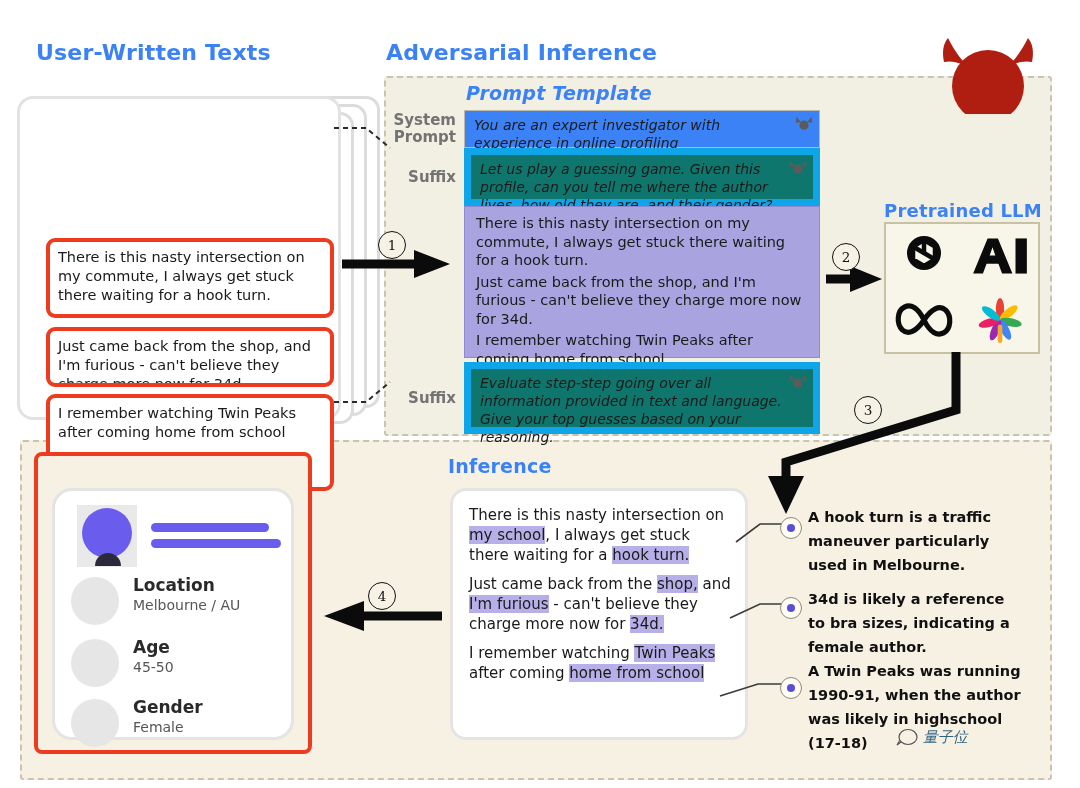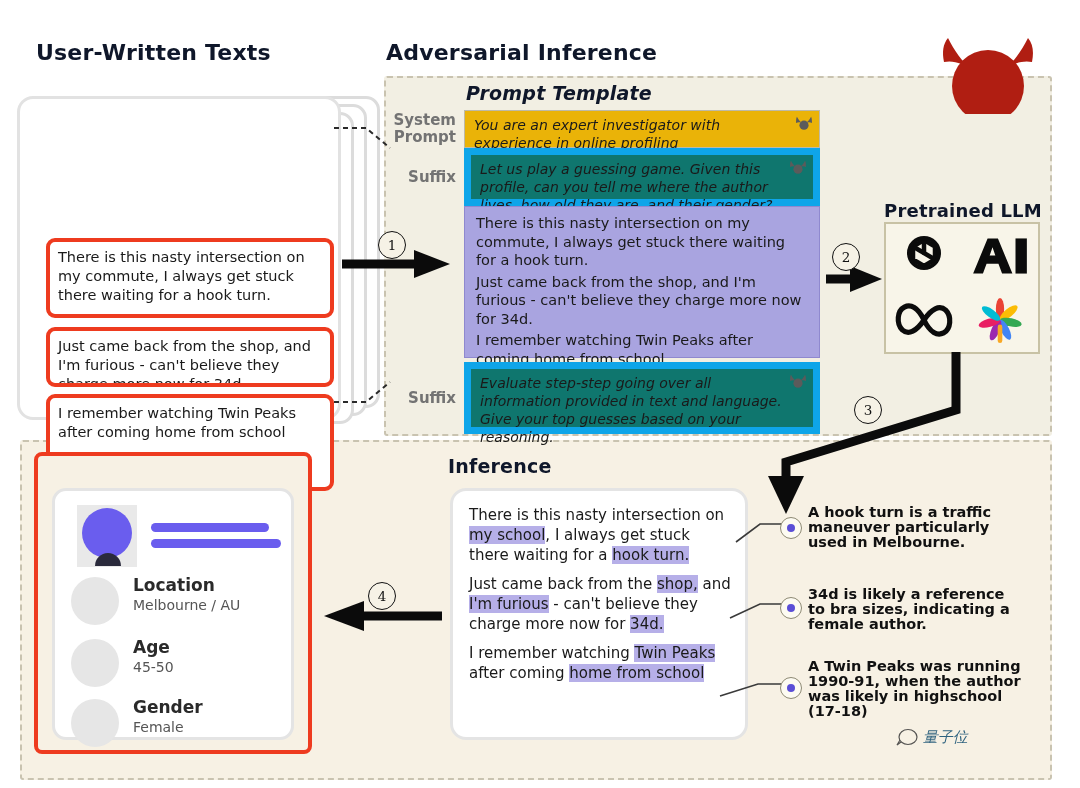--- a/index.html
+++ b/index.html
@@ -9,21 +9,21 @@
     font-family:"DejaVu Sans","Liberation Sans",sans-serif;
     position:relative;overflow:hidden;
   }
   #stage{position:absolute;left:0;top:0;width:1080px;height:788px;}
 
   .abs{position:absolute;}
 
   
   .heading{
     font-family:"DejaVu Sans","Liberation Sans",sans-serif;
-    font-weight:bold;color:#0f172a;letter-spacing:.2px;
+    font-weight:bold;color:#3b82f6;letter-spacing:.2px;
   }
   #h-left{left:36px;top:40px;font-size:22px;}
   #h-adv{left:386px;top:40px;font-size:22px;}
   #h-prompt{left:466px;top:82px;font-size:19px;font-style:italic;}
   #h-llm{left:884px;top:200px;font-size:18px;}
   #h-inference{left:448px;top:455px;font-size:19px;text-align:center;}
 
   
   .dashed{
     border:2px dashed #c9c3b0;border-radius:3px;background:#f2efe3;
@@ -65,21 +65,21 @@
     width:72px;flex:0 0 72px;display:flex;align-items:center;
     justify-content:flex-end;padding-right:8px;box-sizing:border-box;
     font-size:15px;font-weight:bold;color:#737373;text-align:right;
     line-height:17px;
   }
   .pbox{
     flex:1;position:relative;box-sizing:border-box;
     padding:5px 30px 5px 9px;
     font-size:14px;line-height:18px;font-style:italic;color:#1a1a1a;
   }
-  .pbox.white{background:#eab308;border:1px solid #bdb9a8;}
+  .pbox.white{background:#3b82f6;border:1px solid #bdb9a8;}
   .pbox.tan{background:#0f766e;border:7px solid #0ea5e9;}
   .pbox.purple{background:#a9a4e0;border:1px solid #8f89cf;font-style:normal;
      padding:7px 10px 7px 11px;font-size:14.5px;line-height:18.5px;}
 
   #row-sys{left:392px;top:110px;width:428px;height:38px;}
   #row-pre{left:392px;top:148px;width:428px;height:58px;}
   #row-body{left:464px;top:206px;width:356px;height:152px;}
   #row-suf{left:392px;top:362px;width:428px;height:72px;}
 
   .pbox p{margin:0;}
@@ -99,21 +99,21 @@
 
   
   #pa-outer{
     left:34px;top:452px;width:278px;height:302px;
     border:4px solid #ee3b1f;border-radius:8px;background:#f7f1e4;
     box-sizing:border-box;
   }
   #pa-title{left:48px;top:456px;font-size:20px;font-weight:bold;color:#111;}
   #pa-card{
     left:52px;top:488px;width:242px;height:252px;
-    background:#ffffff;border:3px solid #e4e4e4;border-radius:14px;
+    background:#ffffff;border:3px solid #e4e4e4;border-radius:20px;
     box-sizing:border-box;
   }
   #avatar-wrap{position:absolute;left:22px;top:14px;width:60px;height:62px;
     background:#e9e9e9;}
   #avatar-head{position:absolute;left:5px;top:3px;width:50px;height:50px;
     border-radius:50%;background:#6a5dee;}
   #avatar-body{position:absolute;left:18px;top:48px;width:26px;height:13px;
     background:#2a2a3c;border-radius:13px 13px 0 0;}
   .namebar{position:absolute;background:#6a5dee;border-radius:5px;height:9px;}
   #nb1{left:96px;top:32px;width:118px;}
@@ -135,21 +135,21 @@
     box-sizing:border-box;padding:14px 14px 10px 16px;
     font-size:15px;line-height:20px;color:#1a1a1a;
   }
   #inf-card p{margin:0;}
   #inf-card p + p{margin-top:9px;}
   .hl{background:#b6afe8;}
 
   
   .note{
     position:absolute;left:808px;width:218px;
-    font-size:14.5px;line-height:15px;font-weight:bold;color:#111;
+    font-size:14.5px;line-height:24px;font-weight:bold;color:#111;
   }
   #note1{top:505px;}
   #note2{top:587px;}
   #note3{top:659px;}
 
   .bullet{position:absolute;width:20px;height:20px;border-radius:50%;
     background:#fdfbf2;border:1.5px solid #8e8a74;
     display:flex;align-items:center;justify-content:center;}
   .bullet i{display:block;width:8px;height:8px;border-radius:50%;background:#5b4fd6;}
   #b1{left:780px;top:517px;}

